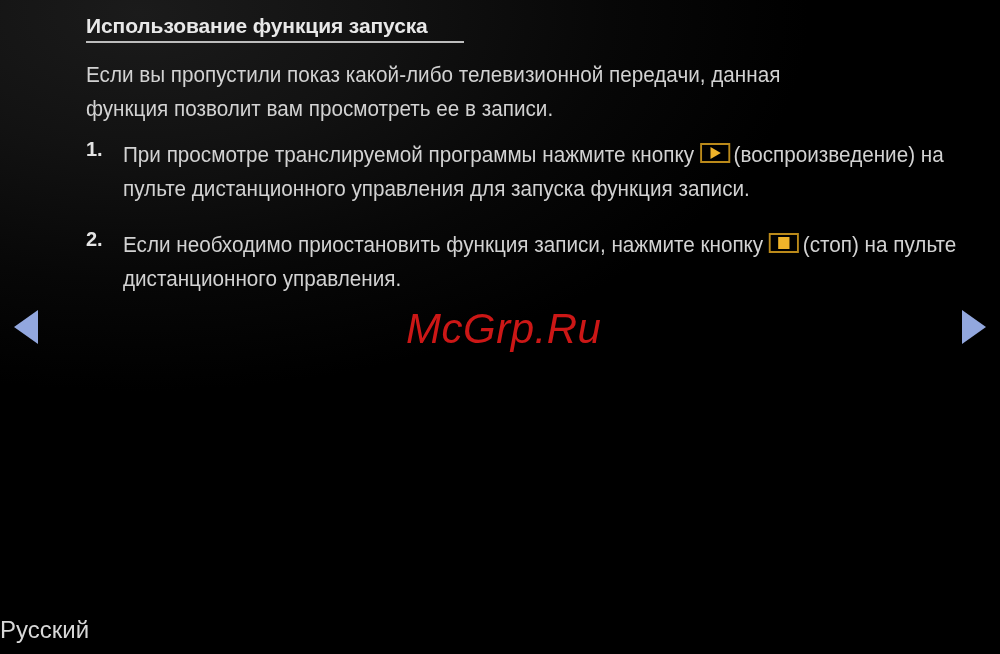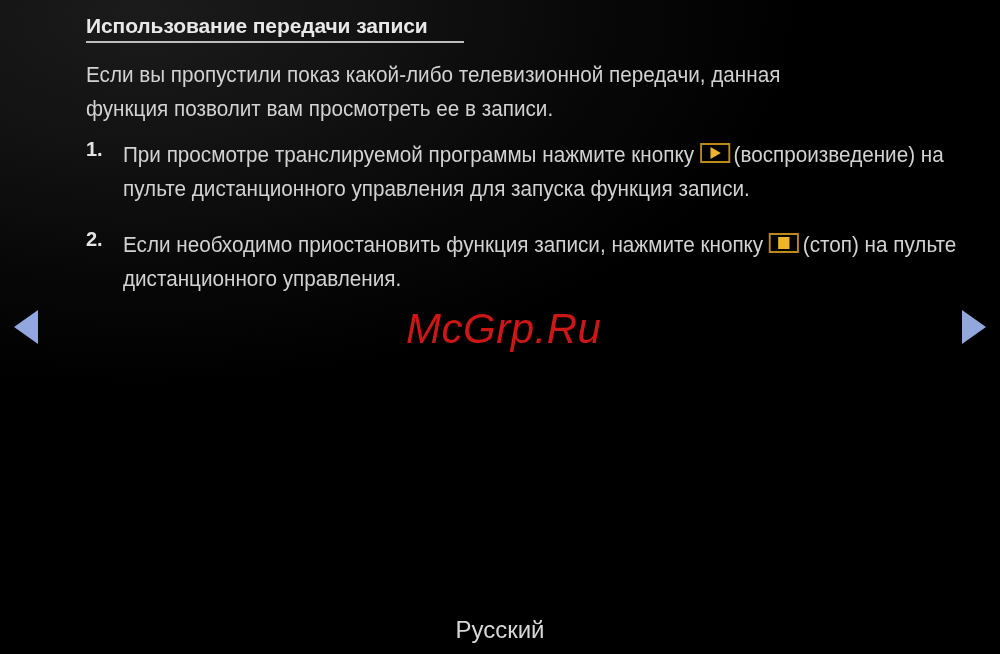--- a/index.html
+++ b/index.html
@@ -159,32 +159,32 @@
     white-space: nowrap;
     text-align: center;
   }
 
   
   .footer-lang {
     position: absolute;
     left: 0;
     right: 0;
     top: 616px;
-    text-align: center;
+    text-align: left;
     font-size: 24px;
     color: #d8d8d8;
   }
 </style>
 </head>
 <body>
 
 <div id="screen">
   <div id="content">
 
-    <div class="page-title">Использование передачи записи</div>
+    <div class="page-title">Использование функция запуска</div>
     <div class="title-rule"></div>
 
     <div class="intro">Если вы пропустили показ какой-либо телевизионной передачи, данная функция позволит вам просмотреть ее в записи.</div>
 
     <div class="steps">
 
       <div class="step">
         <span class="step-num">1.</span>
         <div class="step-body">
           <span>При просмотре транслируемой программы нажмите кнопку </span><span class="keybox"><span class="tri"></span></span><span>(воспроизведение) на пульте дистанционного управления для запуска функция записи.</span>

